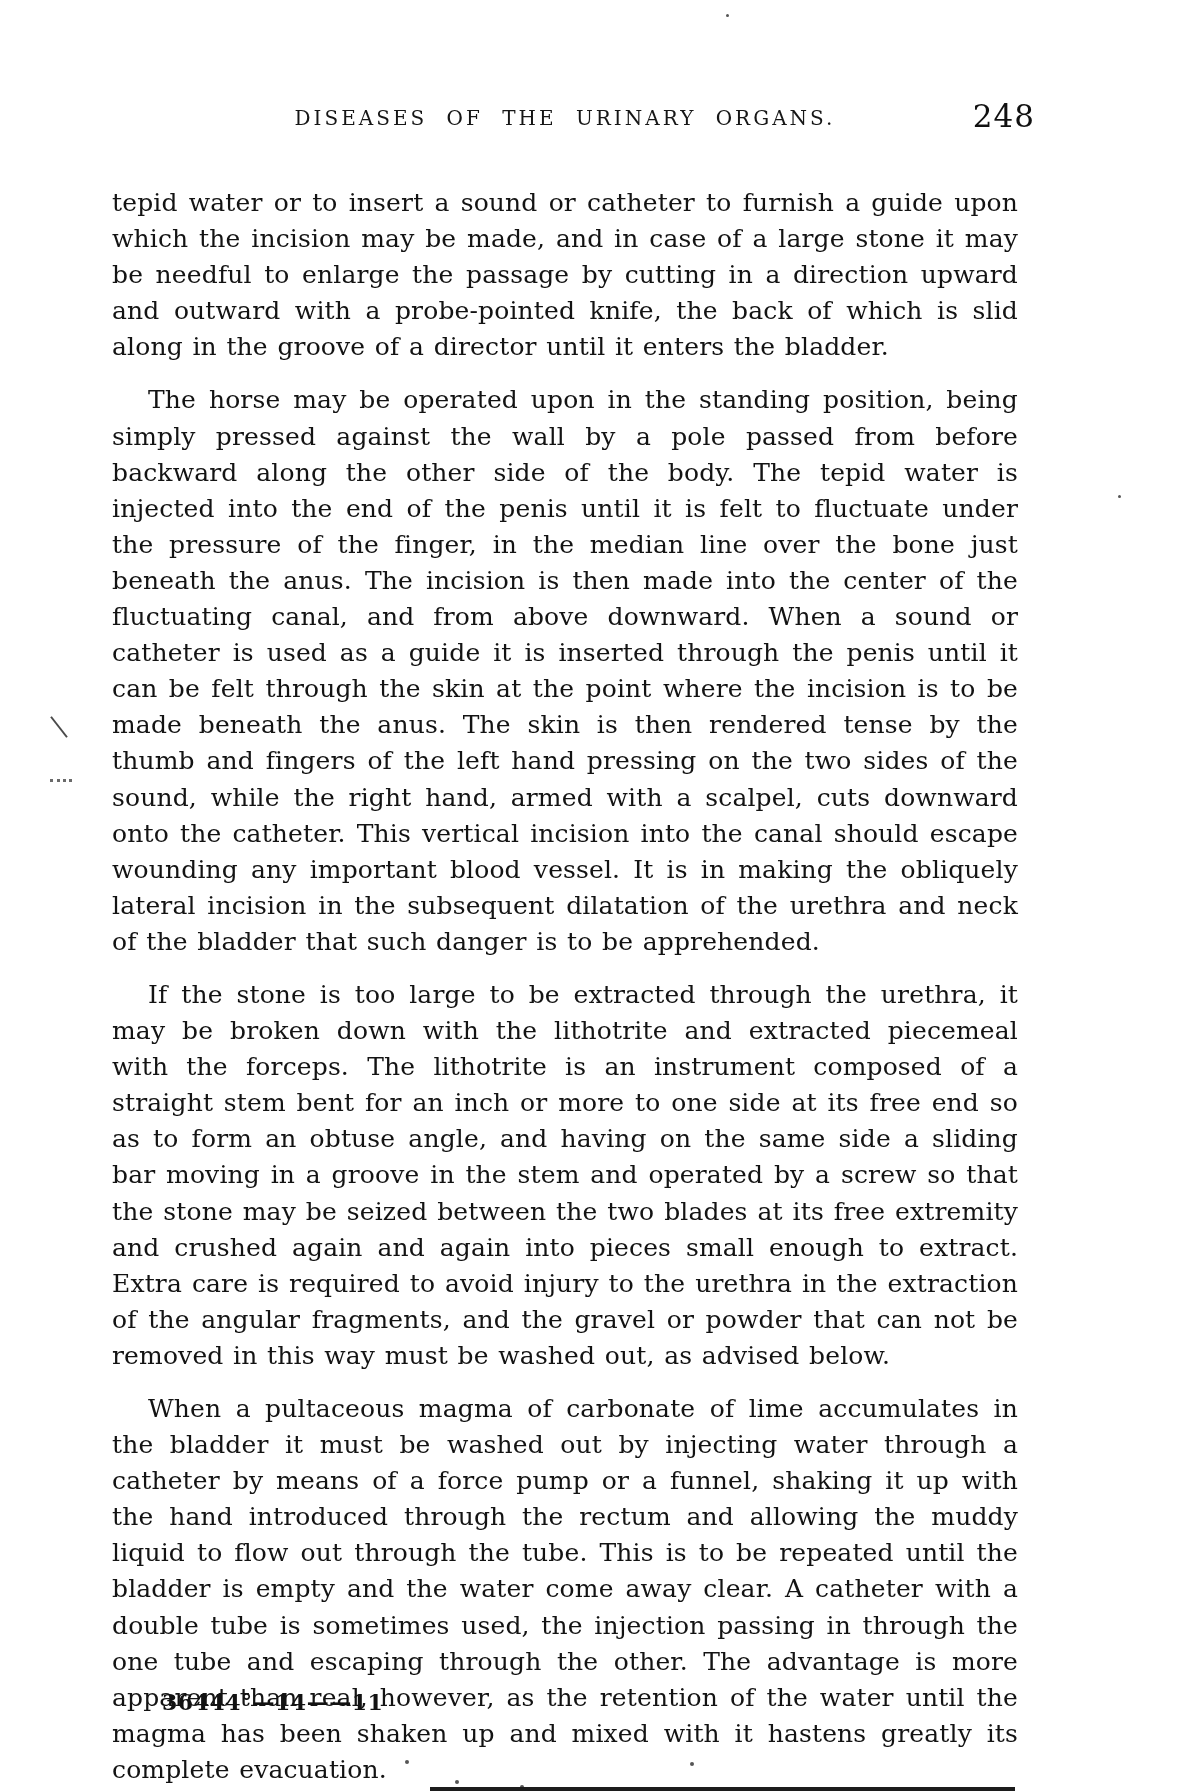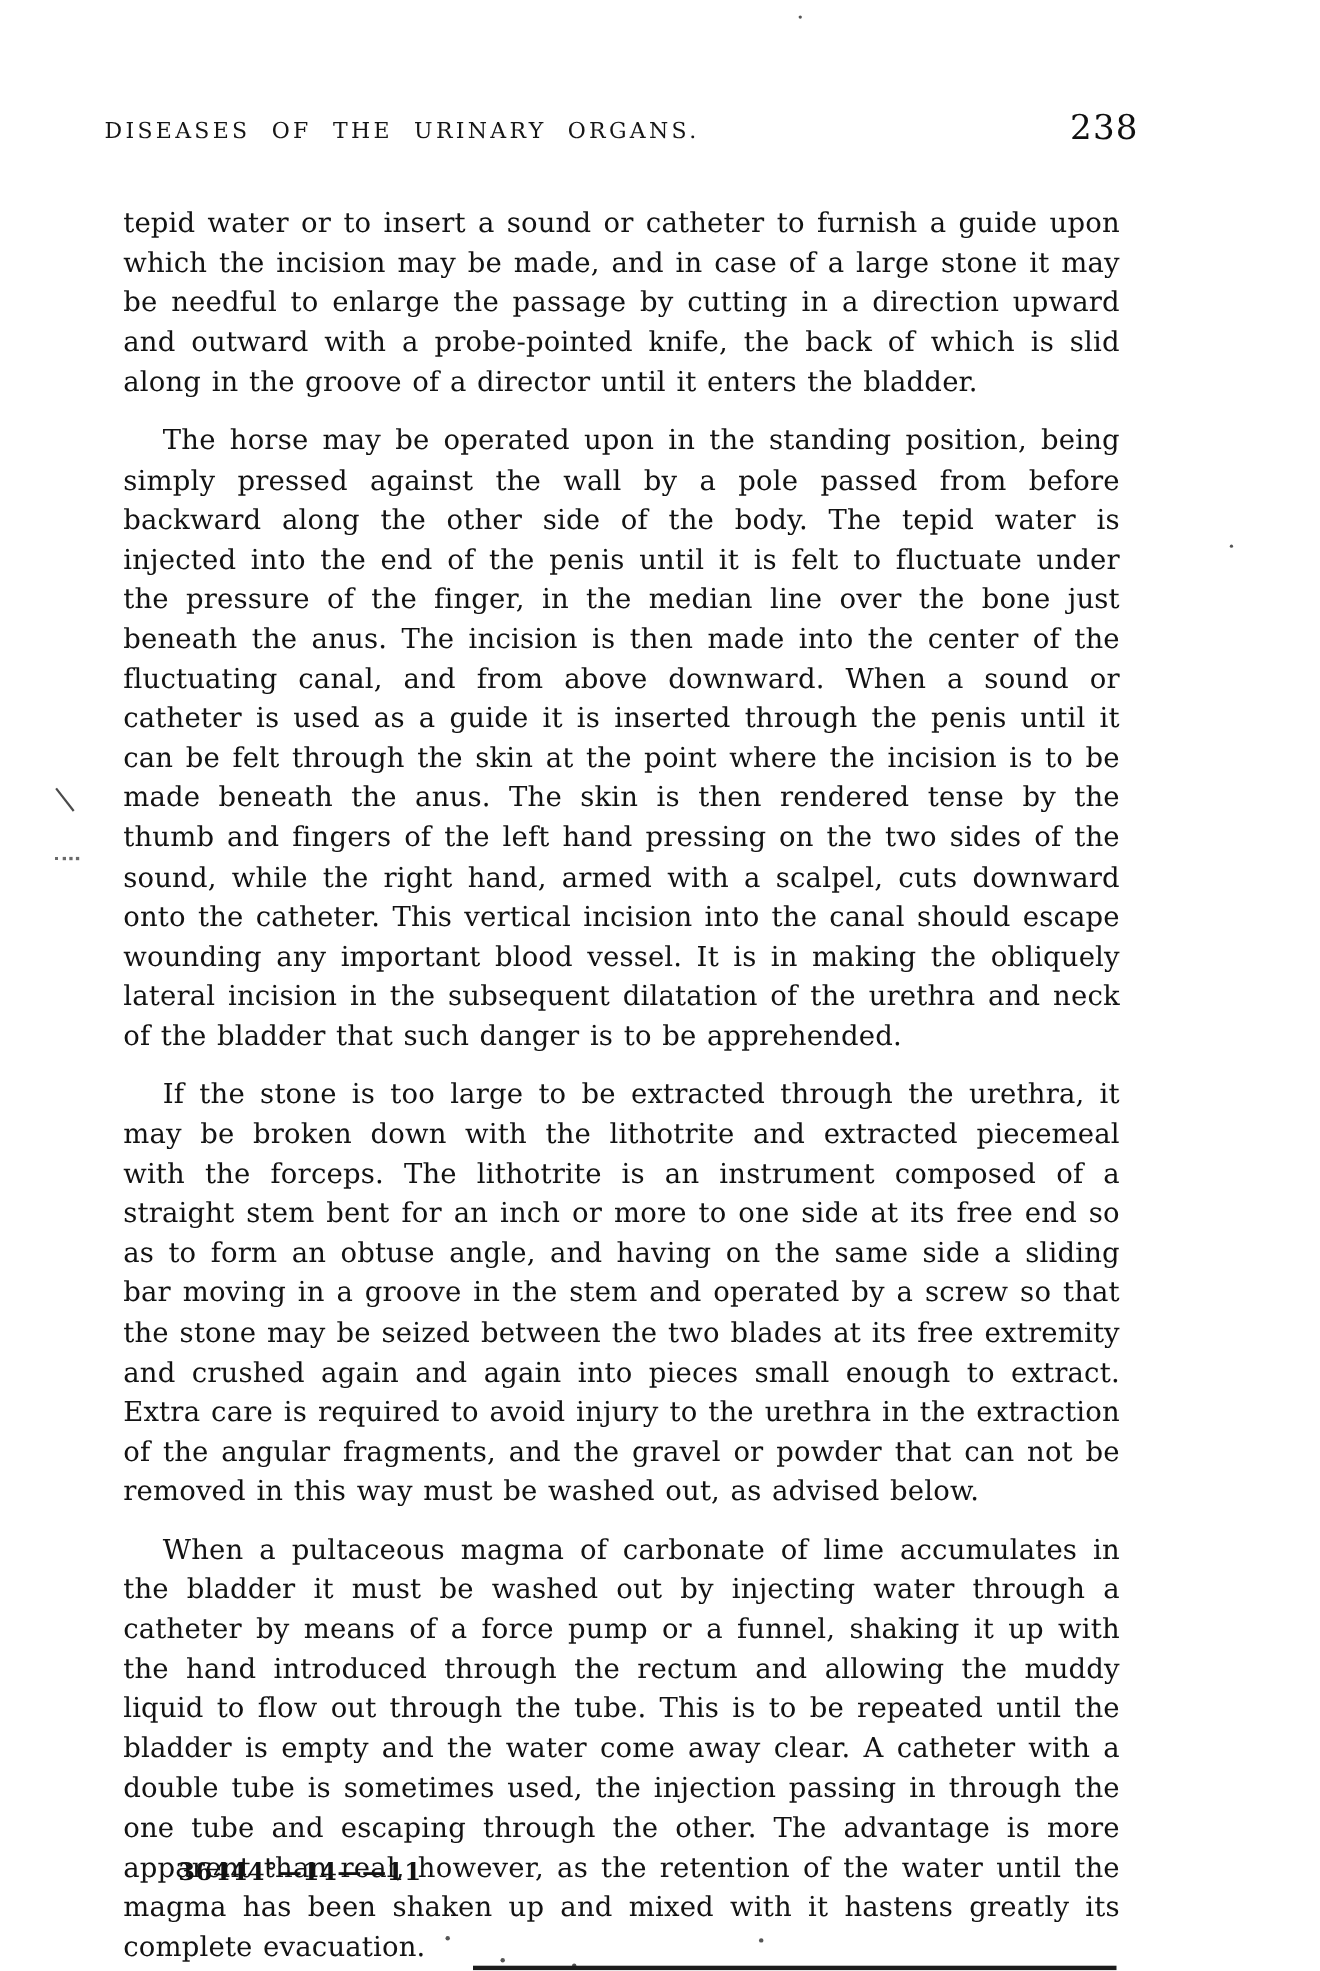--- a/index.html
+++ b/index.html
@@ -19,20 +19,21 @@
   
   .running-head {
     position: absolute;
     top: 98px;
     left: 95px;
     width: 940px;
     height: 46px;
   }
   .head-title {
     display: block;
+    text-align: center;
     font-size: 20px;
     letter-spacing: 3px;
     word-spacing: 10px;
     color: #161616;
     padding-top: 8px;
   }
   .page-number {
     position: absolute;
     top: 0;
     right: 0;
@@ -105,21 +106,21 @@
     background: #1c1c1c;
   }
 </style>
 </head>
 <body>
 
 <div class="page">
 
   <div class="running-head">
     <span class="head-title">DISEASES OF THE URINARY ORGANS.</span>
-    <span class="page-number">238</span>
+    <span class="page-number">248</span>
   </div>
 
   <div class="body-text">
     <p class="para no-indent">tepid water or to insert a sound or catheter to furnish a guide upon which the incision may be made, and in case of a large stone it may be needful to enlarge the passage by cutting in a direction upward and outward with a probe-pointed knife, the back of which is slid along in the groove of a director until it enters the bladder.</p>
     <p class="para">The horse may be operated upon in the standing position, being simply pressed against the wall by a pole passed from before backward along the other side of the body.  The tepid water is injected into the end of the penis until it is felt to fluctuate under the pressure of the finger, in the median line over the bone just beneath the anus.  The incision is then made into the center of the fluctuating canal, and from above downward.  When a sound or catheter is used as a guide it is inserted through the penis until it can be felt through the skin at the point where the incision is to be made beneath the anus.  The skin is then rendered tense by the thumb and fingers of the left hand pressing on the two sides of the sound, while the right hand, armed with a scalpel, cuts downward onto the catheter.  This vertical incision into the canal should escape wounding any important blood vessel.  It is in making the obliquely lateral incision in the subsequent dilatation of the urethra and neck of the bladder that such danger is to be apprehended.</p>
     <p class="para">If the stone is too large to be extracted through the urethra, it may be broken down with the lithotrite and extracted piecemeal with the forceps.  The lithotrite is an instrument composed of a straight stem bent for an inch or more to one side at its free end so as to form an obtuse angle, and having on the same side a sliding bar moving in a groove in the stem and operated by a screw so that the stone may be seized between the two blades at its free extremity and crushed again and again into pieces small enough to extract.  Extra care is required to avoid injury to the urethra in the extraction of the angular fragments, and the gravel or powder that can not be removed in this way must be washed out, as advised below.</p>
     <p class="para">When a pultaceous magma of carbonate of lime accumulates in the bladder it must be washed out by injecting water through a catheter by means of a force pump or a funnel, shaking it up with the hand introduced through the rectum and allowing the muddy liquid to flow out through the tube.  This is to be repeated until the bladder is empty and the water come away clear.  A catheter with a double tube is sometimes used, the injection passing in through the one tube and escaping through the other.  The advantage is more apparent than real, however, as the retention of the water until the magma has been shaken up and mixed with it hastens greatly its complete evacuation.</p>
   </div>
 
   <div class="printers-mark">36444°—14——11</div>

